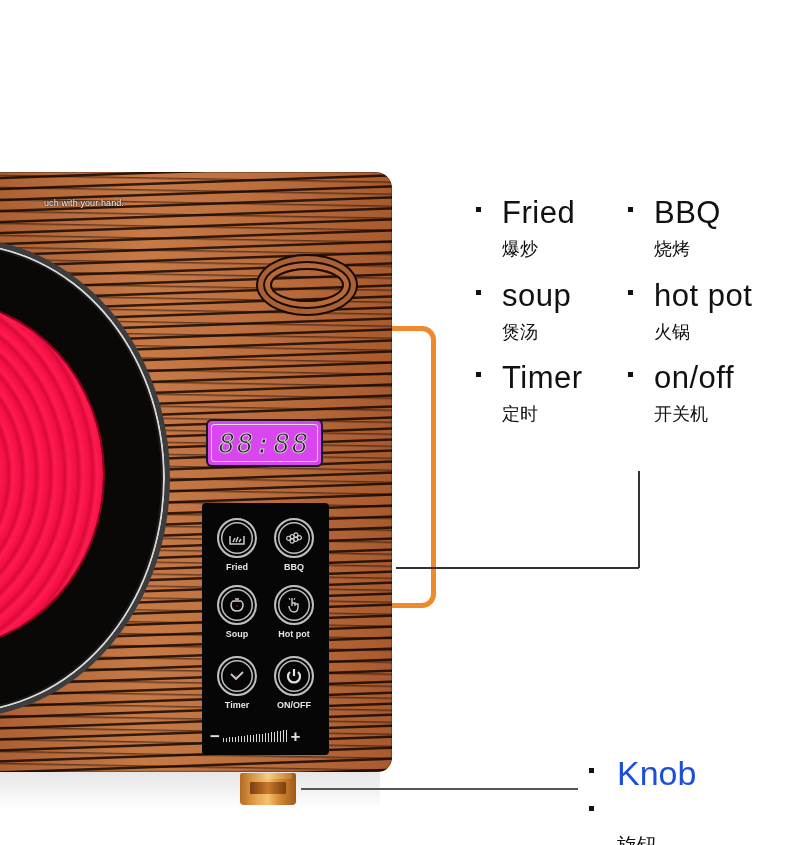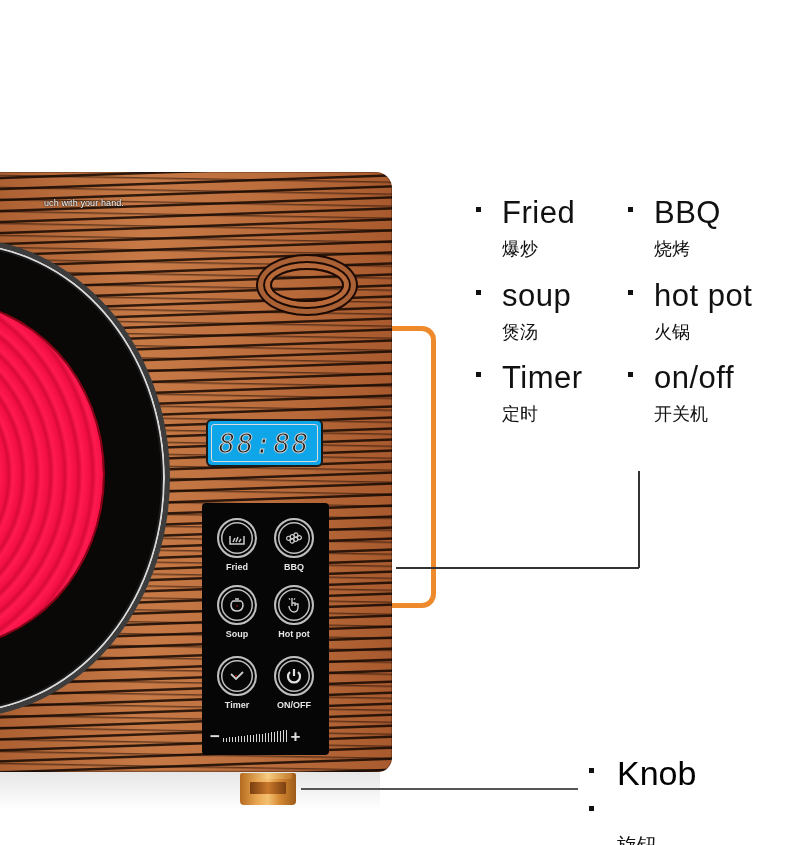--- a/index.html
+++ b/index.html
@@ -44,21 +44,21 @@
     position: absolute; left: -215px; top: 302px; width: 318px; height: 345px;
     border-radius: 50%;
     background:
       repeating-radial-gradient(circle at 32% 50%, #ff1a50 0px, #f20f44 7px, #d80a38 10px, #ff1a50 14px);
     box-shadow: 0 0 0 2px #8a0014;
   }
 
   
   .display {
     position: absolute; left: 208px; top: 421px; width: 113px; height: 44px;
-    background: #0ea5e9; border-radius: 4px;
+    background: #d946ef; border-radius: 4px;
     box-shadow: 0 0 0 2px #1a1a1a;
   }
   .display-inner {
     position: absolute; left: 3px; top: 3px; right: 3px; bottom: 3px;
     border: 1.5px solid #dcdcdc; border-radius: 3px;
     display: flex; align-items: center; justify-content: center;
     font-family: "DejaVu Sans Mono", monospace; font-size: 27px; color: #1a1a1a;
     -webkit-text-stroke: 1px #cfcfcf; letter-spacing: 2px; font-style: italic;
   }
 
@@ -113,21 +113,21 @@
 
   
   .feat { position: absolute; }
   .feat .bullet { position: absolute; left: 0; top: 12px; width: 5px; height: 5px; background: #111; }
   .feat .en { position: absolute; left: 26px; top: 0; font-size: 31px; color: #111; white-space: nowrap; letter-spacing: 0.5px; }
   .feat .zh { position: absolute; left: 26px; top: 42px; font-size: 18px; color: #111; white-space: nowrap; font-family: "DejaVu Sans", sans-serif; }
 
   .knob-label { position: absolute; left: 589px; top: 754px; }
   .knob-label .bullet { position: absolute; left: 0; top: 14px; width: 5px; height: 5px; background: #111; }
   .knob-label .bullet2 { position: absolute; left: 0; top: 52px; width: 5px; height: 5px; background: #111; }
-  .knob-label .en { position: absolute; left: 28px; top: 0; font-size: 34px; color: #000000; }
+  .knob-label .en { position: absolute; left: 28px; top: 0; font-size: 34px; color: #1d4ed8; }
   .knob-label .zh { position: absolute; left: 28px; top: 50px; font-size: 20px; color: #111; white-space: nowrap; font-family: "DejaVu Sans", sans-serif; margin-top: 28px; }
 </style>
 </head>
 <body>
 
 <div class="panel"></div>
 <div class="panel-shadow"></div>
 <div class="knot"></div>
 <div class="warning-text">uch with your hand.</div>
 

